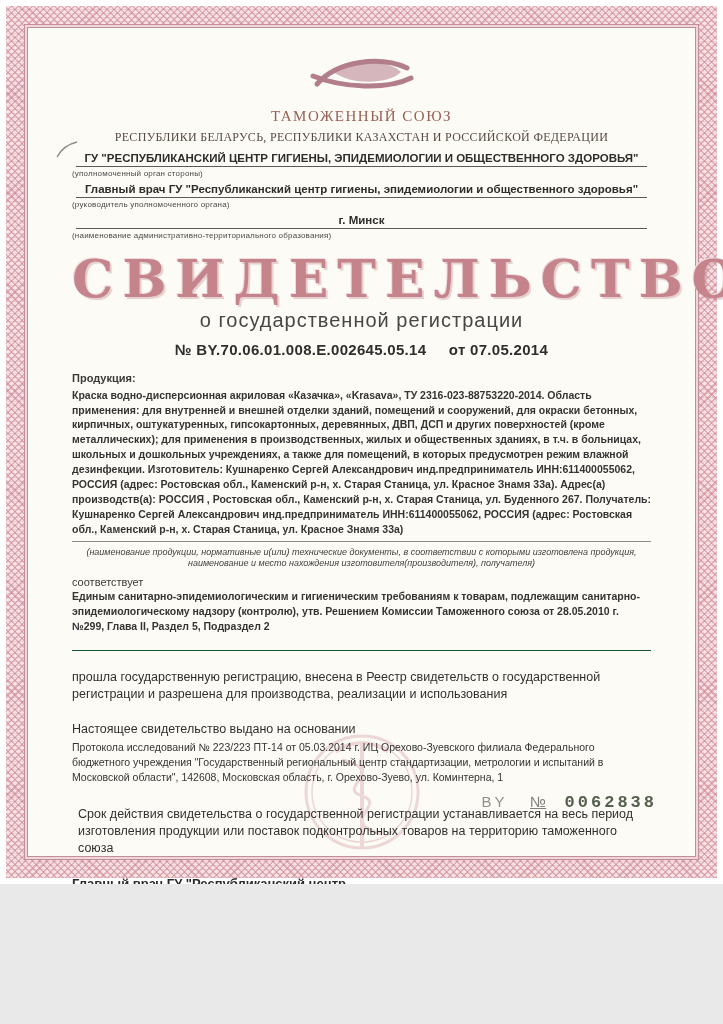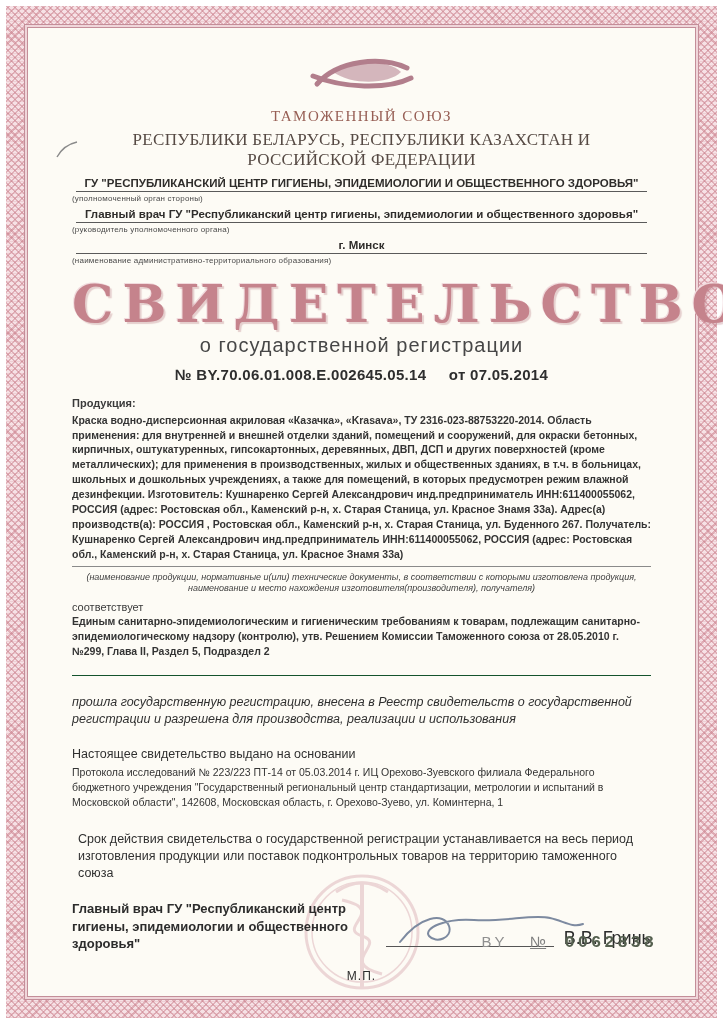--- a/index.html
+++ b/index.html
@@ -1,17 +1,17 @@
 <!DOCTYPE html>
 <html><head>
 <meta charset="utf-8">
 <style>
   html,body{margin:0;padding:0;background:#e9e9e9;}
   .page{
-    position:relative;width:723px;height:1024px;margin:0 auto;
+    position:relative;width:723px;height:884px;margin:0 auto;
     background:#ffffff;overflow:hidden;
     font-family:"Liberation Sans",sans-serif;color:#3a3a3a;
   }
   
   .guilloche{
     position:absolute;inset:6px;
     background-color:#f6e1e5;
     background-image:
       repeating-linear-gradient(45deg, rgba(199,120,133,.45) 0 1.5px, transparent 1.5px 5px),
       repeating-linear-gradient(-45deg, rgba(199,120,133,.45) 0 1.5px, transparent 1.5px 5px),
@@ -22,21 +22,21 @@
     box-shadow:0 0 0 1px #c48e99, 0 0 0 3px #f0d6da, 0 0 0 4px #c48e99;
   }
   .content{position:relative;z-index:2;padding:20px 44px 0 44px;}
 
   .logo-wrap{text-align:center;margin-bottom:2px;}
   .union{
     font-family:"Liberation Serif",serif;font-size:15px;letter-spacing:1.5px;
     color:#975f55;text-align:center;margin-bottom:5px;font-weight:500;
   }
   .countries{
-    font-family:"Liberation Serif",serif;font-size:17px;color:#564a44;
+    font-family:"Liberation Serif",serif;font-size:12px;color:#564a44;
     text-align:center;margin-bottom:7px;letter-spacing:.3px;
   }
   .rule{
     margin:0 4px 2px 4px;border-bottom:1px solid #5a5a5a;
     text-align:center;font-weight:bold;font-size:11.5px;color:#2f2d2b;
     padding-bottom:2px;
   }
   .caption{
     font-size:8px;color:#4a4a4a;text-align:left;margin-bottom:5px;letter-spacing:.2px;
   }
@@ -61,21 +61,21 @@
   .italic-caption{
     font-style:italic;font-size:9px;color:#3f3f3f;text-align:center;
     line-height:1.3;margin:5px 10px 6px 10px;
   }
   .conforms-label{font-size:11px;margin-bottom:1px;}
   .conforms-text{
     font-size:10.5px;font-weight:600;line-height:1.42;color:#343434;
     border-bottom:1px solid #14532d;padding-bottom:16px;
   }
   .para{font-size:12.5px;line-height:1.35;color:#303030;}
-  .registration{margin-top:18px;font-style:italic;}
+  .registration{margin-top:18px;}
   .basis-label{margin-top:18px;}
   .basis-text{
     font-size:10.5px;line-height:1.4;color:#343434;margin-top:3px;font-weight:500;
   }
   .validity{margin-top:22px;margin-left:6px;}
   .sig-row{display:flex;align-items:flex-end;margin-top:18px;}
   .sig-title{
     width:300px;font-size:13px;font-weight:bold;line-height:1.35;color:#2c2c2c;
   }
   .sig-line{

